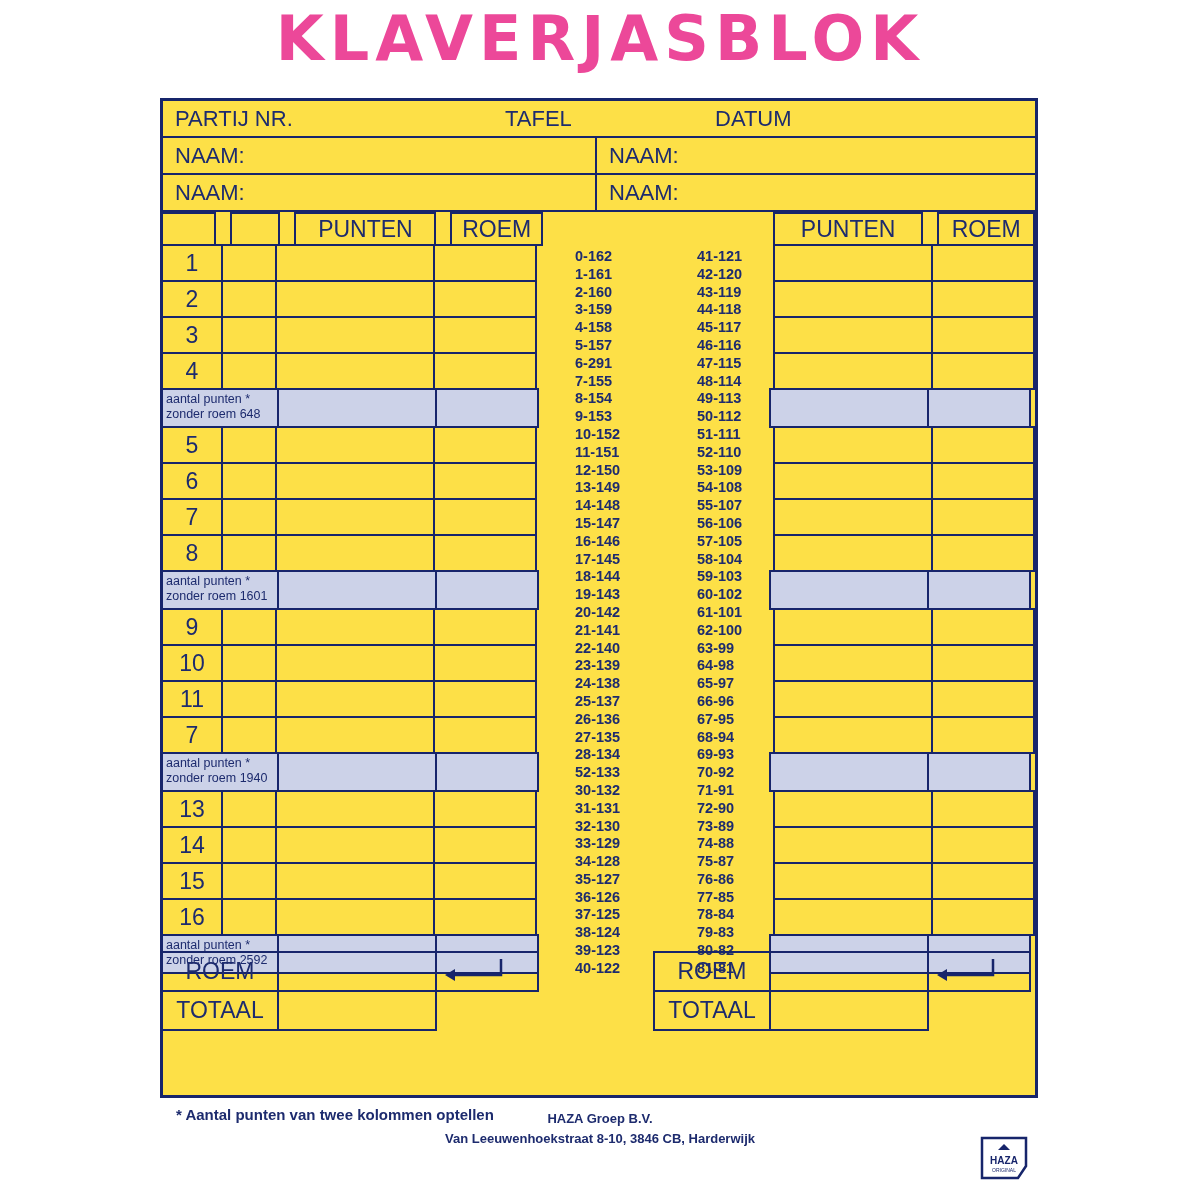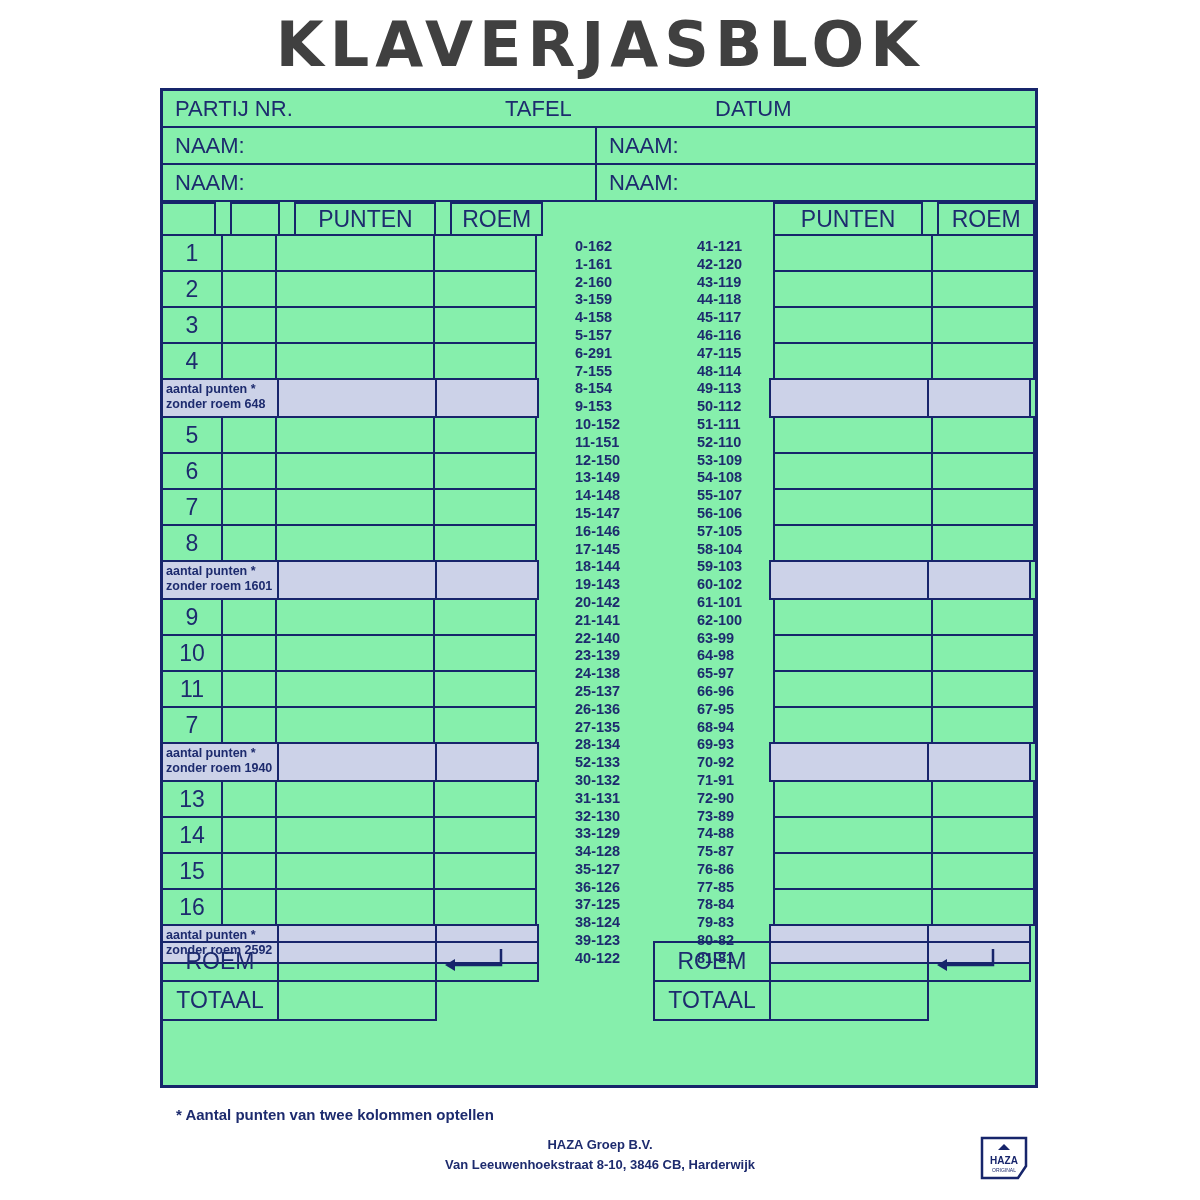--- a/index.html
+++ b/index.html
@@ -11,34 +11,34 @@
     overflow:hidden;
   }
   .page{position:relative;width:1200px;height:1200px;}
 
   
   .title{
     text-align:center;
     font-size:62px;
     font-weight:bold;
     letter-spacing:6px;
-    color:#404040;
-    padding-top:12px;
+    color:#ec4899;
+    padding-top:6px;
     line-height:1.05;
     font-family:"DejaVu Sans", sans-serif;
   }
 
   
   .sheet{
     position:absolute;
-    left:160px;top:88px;
+    left:160px;top:98px;
     width:878px;height:1000px;
     border:3px solid #17256b;
     box-sizing:border-box;
-    background:#86efac;
+    background:#fde047;
   }
 
   
   .hdr-row{
     display:flex;
     height:37px;
     border-bottom:2px solid #17256b;
     box-sizing:border-box;
     align-items:center;
   }
@@ -111,21 +111,21 @@
   .rowline.sub .c{background:#ccd2e8;}
   .rowline.sub .c.lbl{
     width:118px;
     justify-content:flex-start;
     align-items:flex-start;
     background:#ccd2e8;
     padding:2px 0 0 3px;
     font-size:12.5px;
     line-height:1.22;
     text-align:left;
-    font-weight:bold;
+    font-weight:normal;
     flex-direction:column;
   }
   .rowline.sub.right-sub .c.shade1{width:160px;}
   .rowline.sub.right-sub .c.shade2{width:104px;}
   .rowline.sub.right-sub .c.ghost{width:118px;border-color:transparent;background:transparent;}
 
   
   .center-lists{
     position:absolute;
     left:382px;top:36px;
@@ -169,21 +169,21 @@
   .arrowglyph{
     position:absolute;left:6px;top:4px;width:60px;height:26px;
   }
 
   
   .footnote{
     position:absolute;left:176px;top:1106px;
     font-size:15px;font-weight:bold;text-align:right;
   }
   .footer{
-    position:absolute;left:0;right:0;top:1135px;
+    position:absolute;left:0;right:0;top:1109px;
     text-align:center;
     font-size:13px;font-weight:bold;
     line-height:1.5;
   }
   .logo{
     position:absolute;right:170px;top:1136px;
     width:52px;height:44px;
   }
 </style>
 </head>

